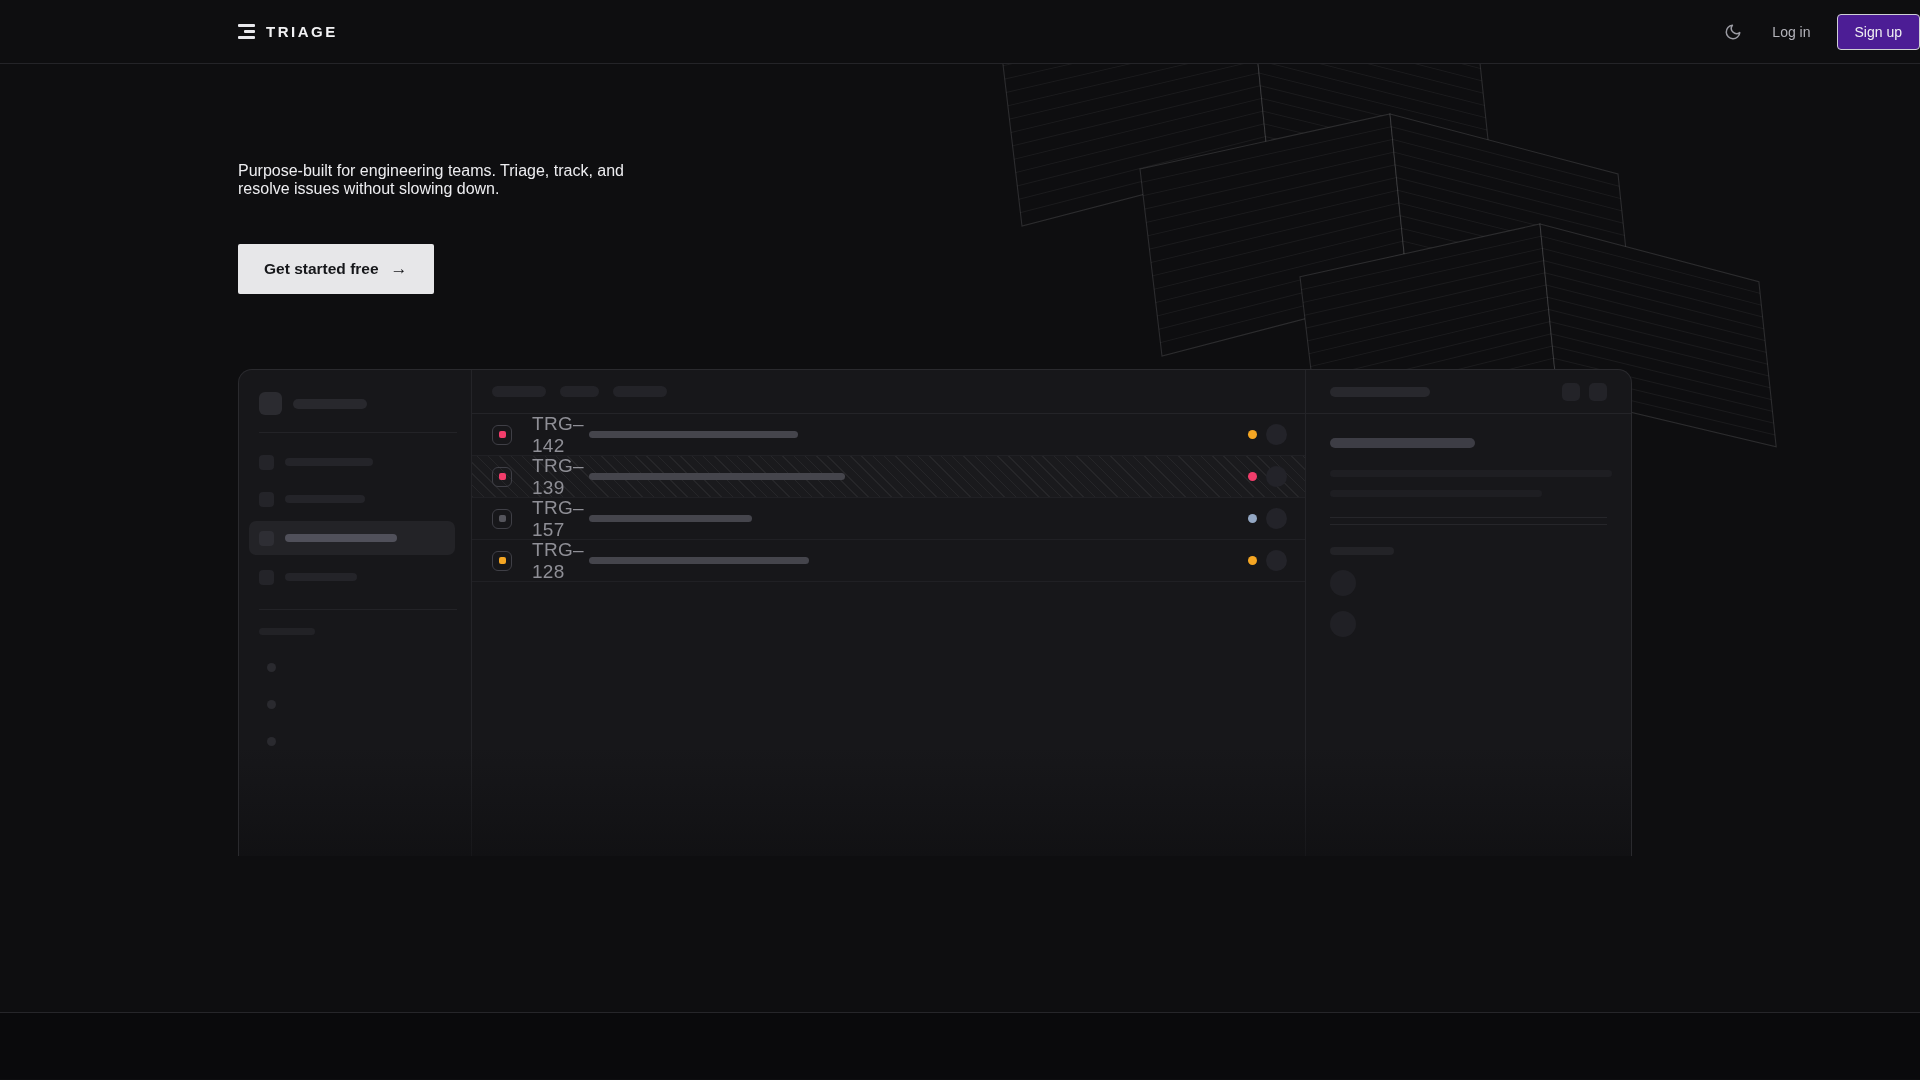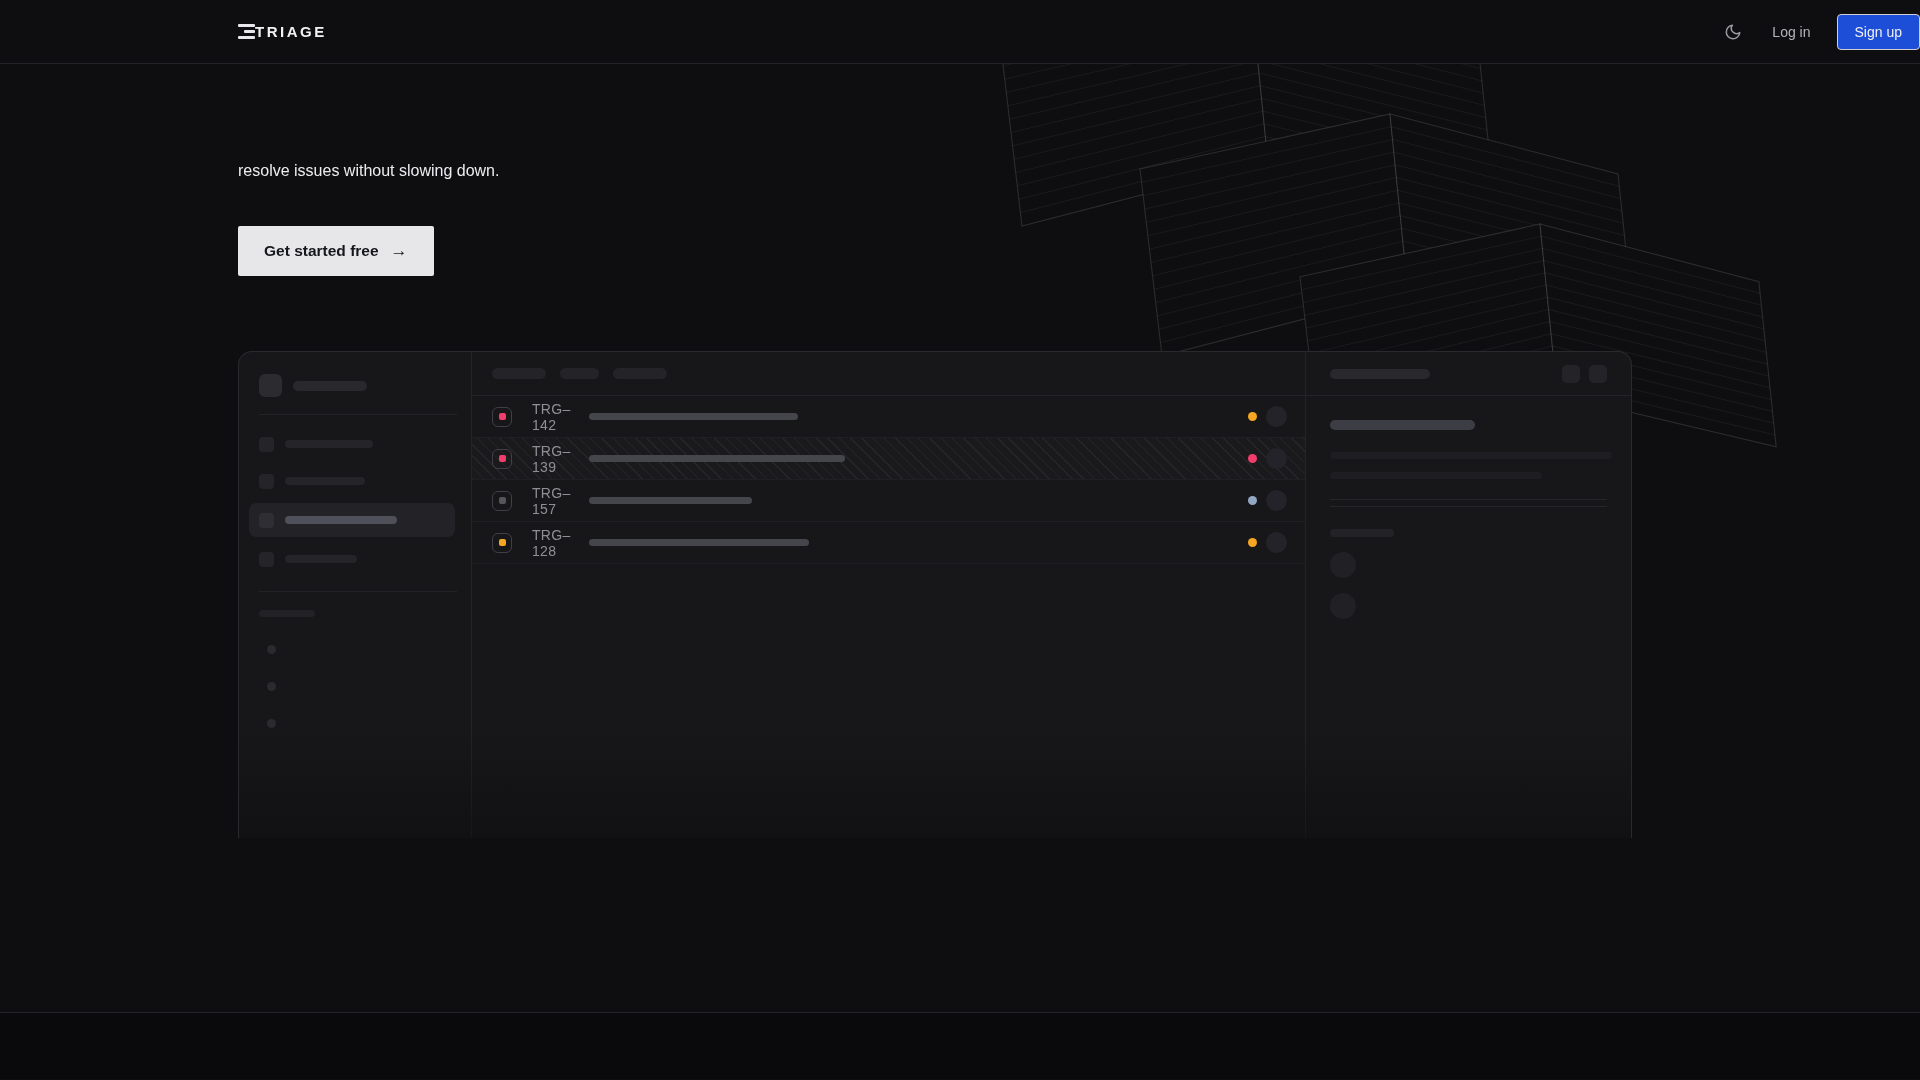--- a/index.html
+++ b/index.html
@@ -11,32 +11,32 @@
   }
   .container { width:1396px; margin-left:238px; }
 
   
   .nav {
     height:64px; border-bottom:1px solid #242428;
     display:flex; align-items:center; position:relative; z-index:5;
     background:#0e0e10;
   }
   .nav-inner { display:flex; align-items:center; justify-content:space-between; width:100%; }
-  .brand { display:flex; align-items:center; cursor:default; }
+  .brand { display:flex; align-items:center; gap:11px; cursor:default; }
   .brand-icon { display:flex; flex-direction:column; align-items:flex-end; gap:3px; width:17px; }
   .brand-icon b { display:block; height:3px; border-radius:1px; background:#e8e8ec; }
   .brand-icon b:nth-child(1){ width:17px; }
   .brand-icon b:nth-child(2){ width:11px; }
   .brand-icon b:nth-child(3){ width:17px; }
   .brand-name { font-size:15px; font-weight:bold; letter-spacing:2.5px; color:#f2f2f4; }
   .nav-right { display:flex; align-items:center; gap:26px; }
   .moon-btn { background:none; border:none; cursor:pointer; display:flex; align-items:center; padding:4px; }
   .login-link { font-size:14px; color:#b3b3ba; text-decoration:none; cursor:pointer; background:none; border:none; font-family:inherit; }
   .signup-btn {
-    font-size:14px; color:#f0f0f2; background:#1d4ed8;
+    font-size:14px; color:#f0f0f2; background:#4c1d95;
     border:1px solid #cfcfd4; border-radius:4px; padding:9px 17px;
     cursor:pointer; font-family:inherit;
   }
 
   
   .hero { position:relative; height:949px; border-bottom:1px solid #26262a; overflow:hidden; }
   .hero-content { position:relative; z-index:2; padding-top:68px; }
   .hero-title { font-size:57px; line-height:1.12; font-weight:500; letter-spacing:-1.2px; color:#eef0f2; }
   .hero-sub { margin-top:30px; font-size:20px; line-height:1.62; color:#9a9ea5; font-weight:400; }
   .cta-btn {
@@ -88,21 +88,21 @@
   .list-header { height:44px; flex-shrink:0; display:flex; align-items:center; gap:14px; padding-left:20px; border-bottom:1px solid #242428; }
   .pill { height:11px; border-radius:6px; background:#232328; }
   .pill.p1 { width:54px; } .pill.p2 { width:39px; } .pill.p3 { width:54px; }
   .issue-row { height:42px; display:flex; align-items:center; padding:0 18px 0 20px; border-bottom:1px solid #202024; }
   .issue-row.hatched {
     background-color:rgba(255,255,255,0.015);
     background-image:repeating-linear-gradient(45deg, rgba(255,255,255,0.05) 0px, rgba(255,255,255,0.05) 1px, transparent 1px, transparent 8px);
   }
   .issue-icon { width:20px; height:20px; border:1px solid #3f3f46; border-radius:6px; display:flex; align-items:center; justify-content:center; flex-shrink:0; }
   .issue-icon i { display:block; width:7px; height:7px; border-radius:2px; }
-  .issue-id { margin-left:20px; width:57px; font-size:14px; letter-spacing:0.3px; color:#8f8f96; flex-shrink:0; }
+  .issue-id { margin-left:20px; width:57px; font-size:19px; letter-spacing:0.3px; color:#8f8f96; flex-shrink:0; }
   .issue-bar { height:7px; border-radius:4px; background:#45454c; }
   .issue-right { margin-left:auto; display:flex; align-items:center; gap:9px; }
   .issue-dot { width:9px; height:9px; border-radius:50%; }
   .issue-avatar { width:21px; height:21px; border-radius:50%; background:#232329; }
 
   
   .m-panel { width:326px; border-left:1px solid #242428; padding:0 24px; flex-shrink:0; }
   .panel-header { height:44px; display:flex; align-items:center; justify-content:space-between; margin:0 -24px; padding:0 24px; border-bottom:1px solid #242428; }
   .panel-hbar { width:100px; height:10px; }
   .panel-hbtns { display:flex; gap:9px; }
@@ -232,21 +232,21 @@
         <line x1="1551.1085714285714" y1="269.8514285714286" x2="1769.9885714285713" y2="323.74857142857144" class="hatch"></line>
         <line x1="1552.3428571428572" y1="282.0571428571428" x2="1771.222857142857" y2="335.54285714285714" class="hatch"></line>
         <line x1="1553.577142857143" y1="294.2628571428571" x2="1772.4571428571428" y2="347.3371428571429" class="hatch"></line>
         <line x1="1554.8114285714285" y1="306.4685714285714" x2="1773.6914285714286" y2="359.1314285714286" class="hatch"></line>
         <line x1="1556.0457142857142" y1="318.6742857142857" x2="1774.925714285714" y2="370.9257142857143" class="hatch"></line>
       </svg>
   </div>
 
   <div class="container hero-content">
     <p class="hero-sub">
-      </p>
+      </p><div>Purpose-built for engineering teams. Triage, track, and</div>
       <div>resolve issues without slowing down.</div>
     <p></p>
     <button class="cta-btn">
       <span>Get started free</span>
       <span class="cta-arrow">→</span>
     </button>
 
     
     <div class="mockup">
 

